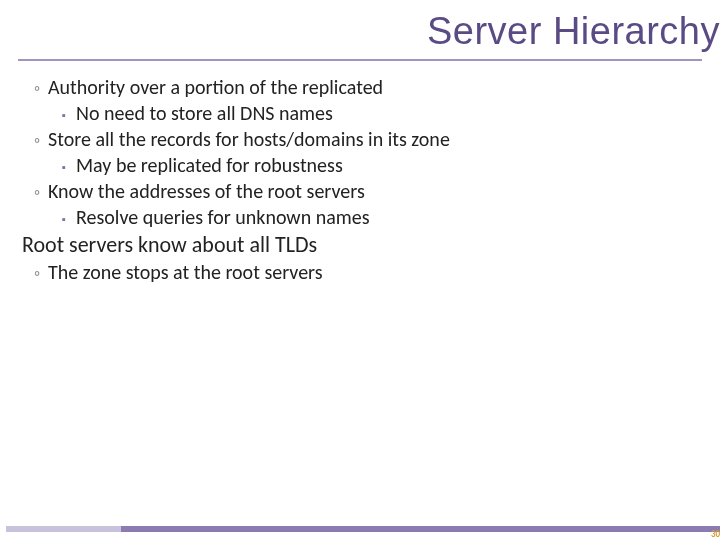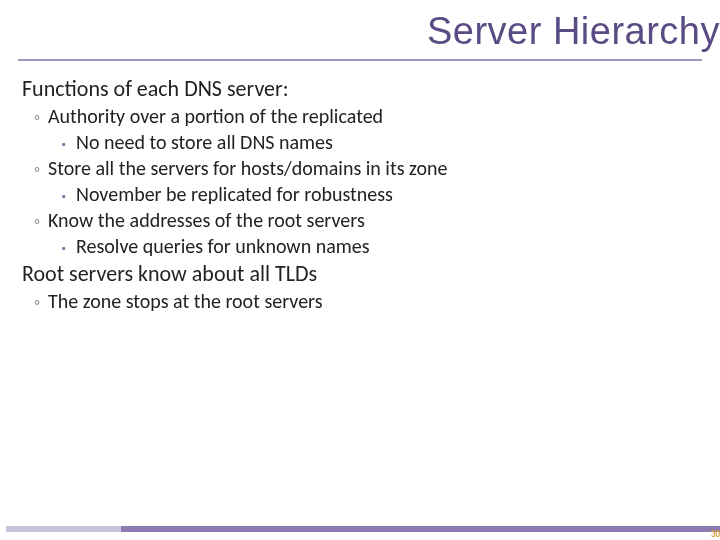--- a/index.html
+++ b/index.html
@@ -110,38 +110,37 @@
 </head>
 <body>
 
 <div class="slide">
 
   <div class="title">Server Hierarchy</div>
   <div class="title-underline"></div>
 
   <div class="content">
 
-    <div class="h1">Functions of each DNS server:</div>
 
     <div class="lvl1">
       <span class="bul">◦</span>
       <span class="txt">Authority over a portion of the replicated</span>
     </div>
     <div class="lvl2">
       <span class="bul">▪</span>
       <span class="txt">No need to store all DNS names</span>
     </div>
 
     <div class="lvl1">
       <span class="bul">◦</span>
-      <span class="txt">Store all the servers for hosts/domains in its zone</span>
+      <span class="txt">Store all the records for hosts/domains in its zone</span>
     </div>
     <div class="lvl2">
       <span class="bul">▪</span>
-      <span class="txt">November be replicated for robustness</span>
+      <span class="txt">May be replicated for robustness</span>
     </div>
 
     <div class="lvl1">
       <span class="bul">◦</span>
       <span class="txt">Know the addresses of the root servers</span>
     </div>
     <div class="lvl2">
       <span class="bul">▪</span>
       <span class="txt">Resolve queries for unknown names</span>
     </div>

